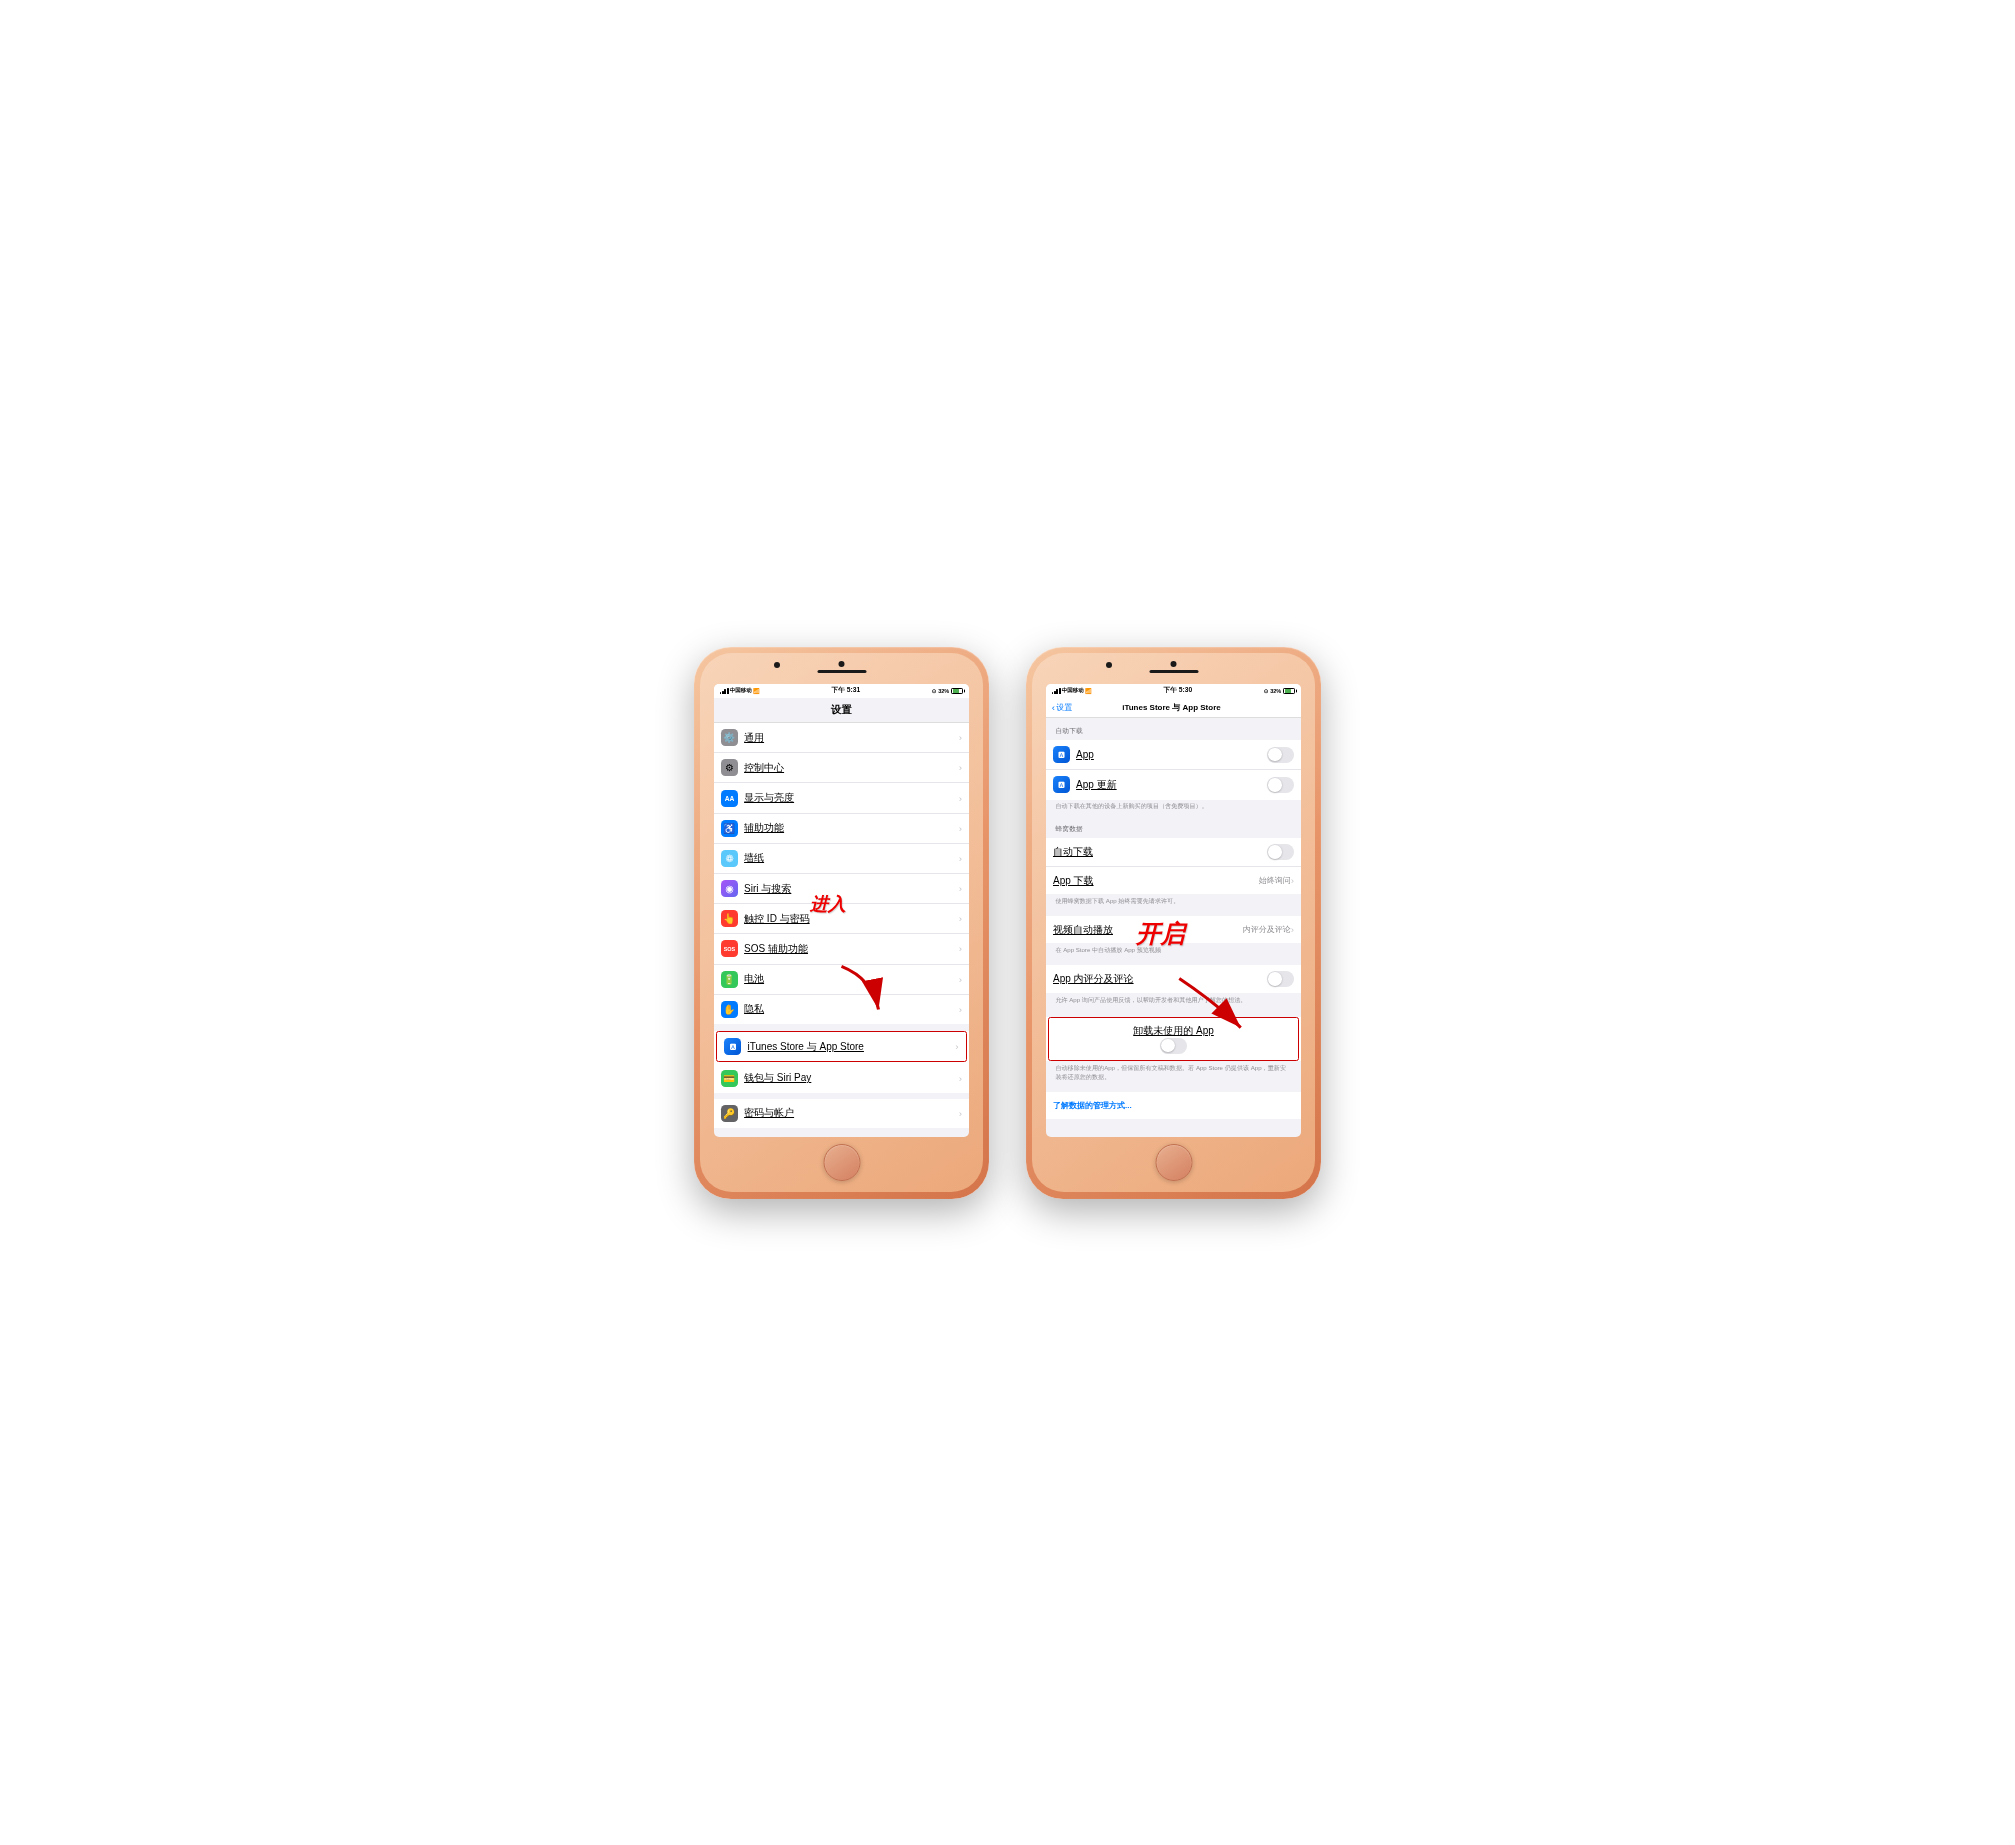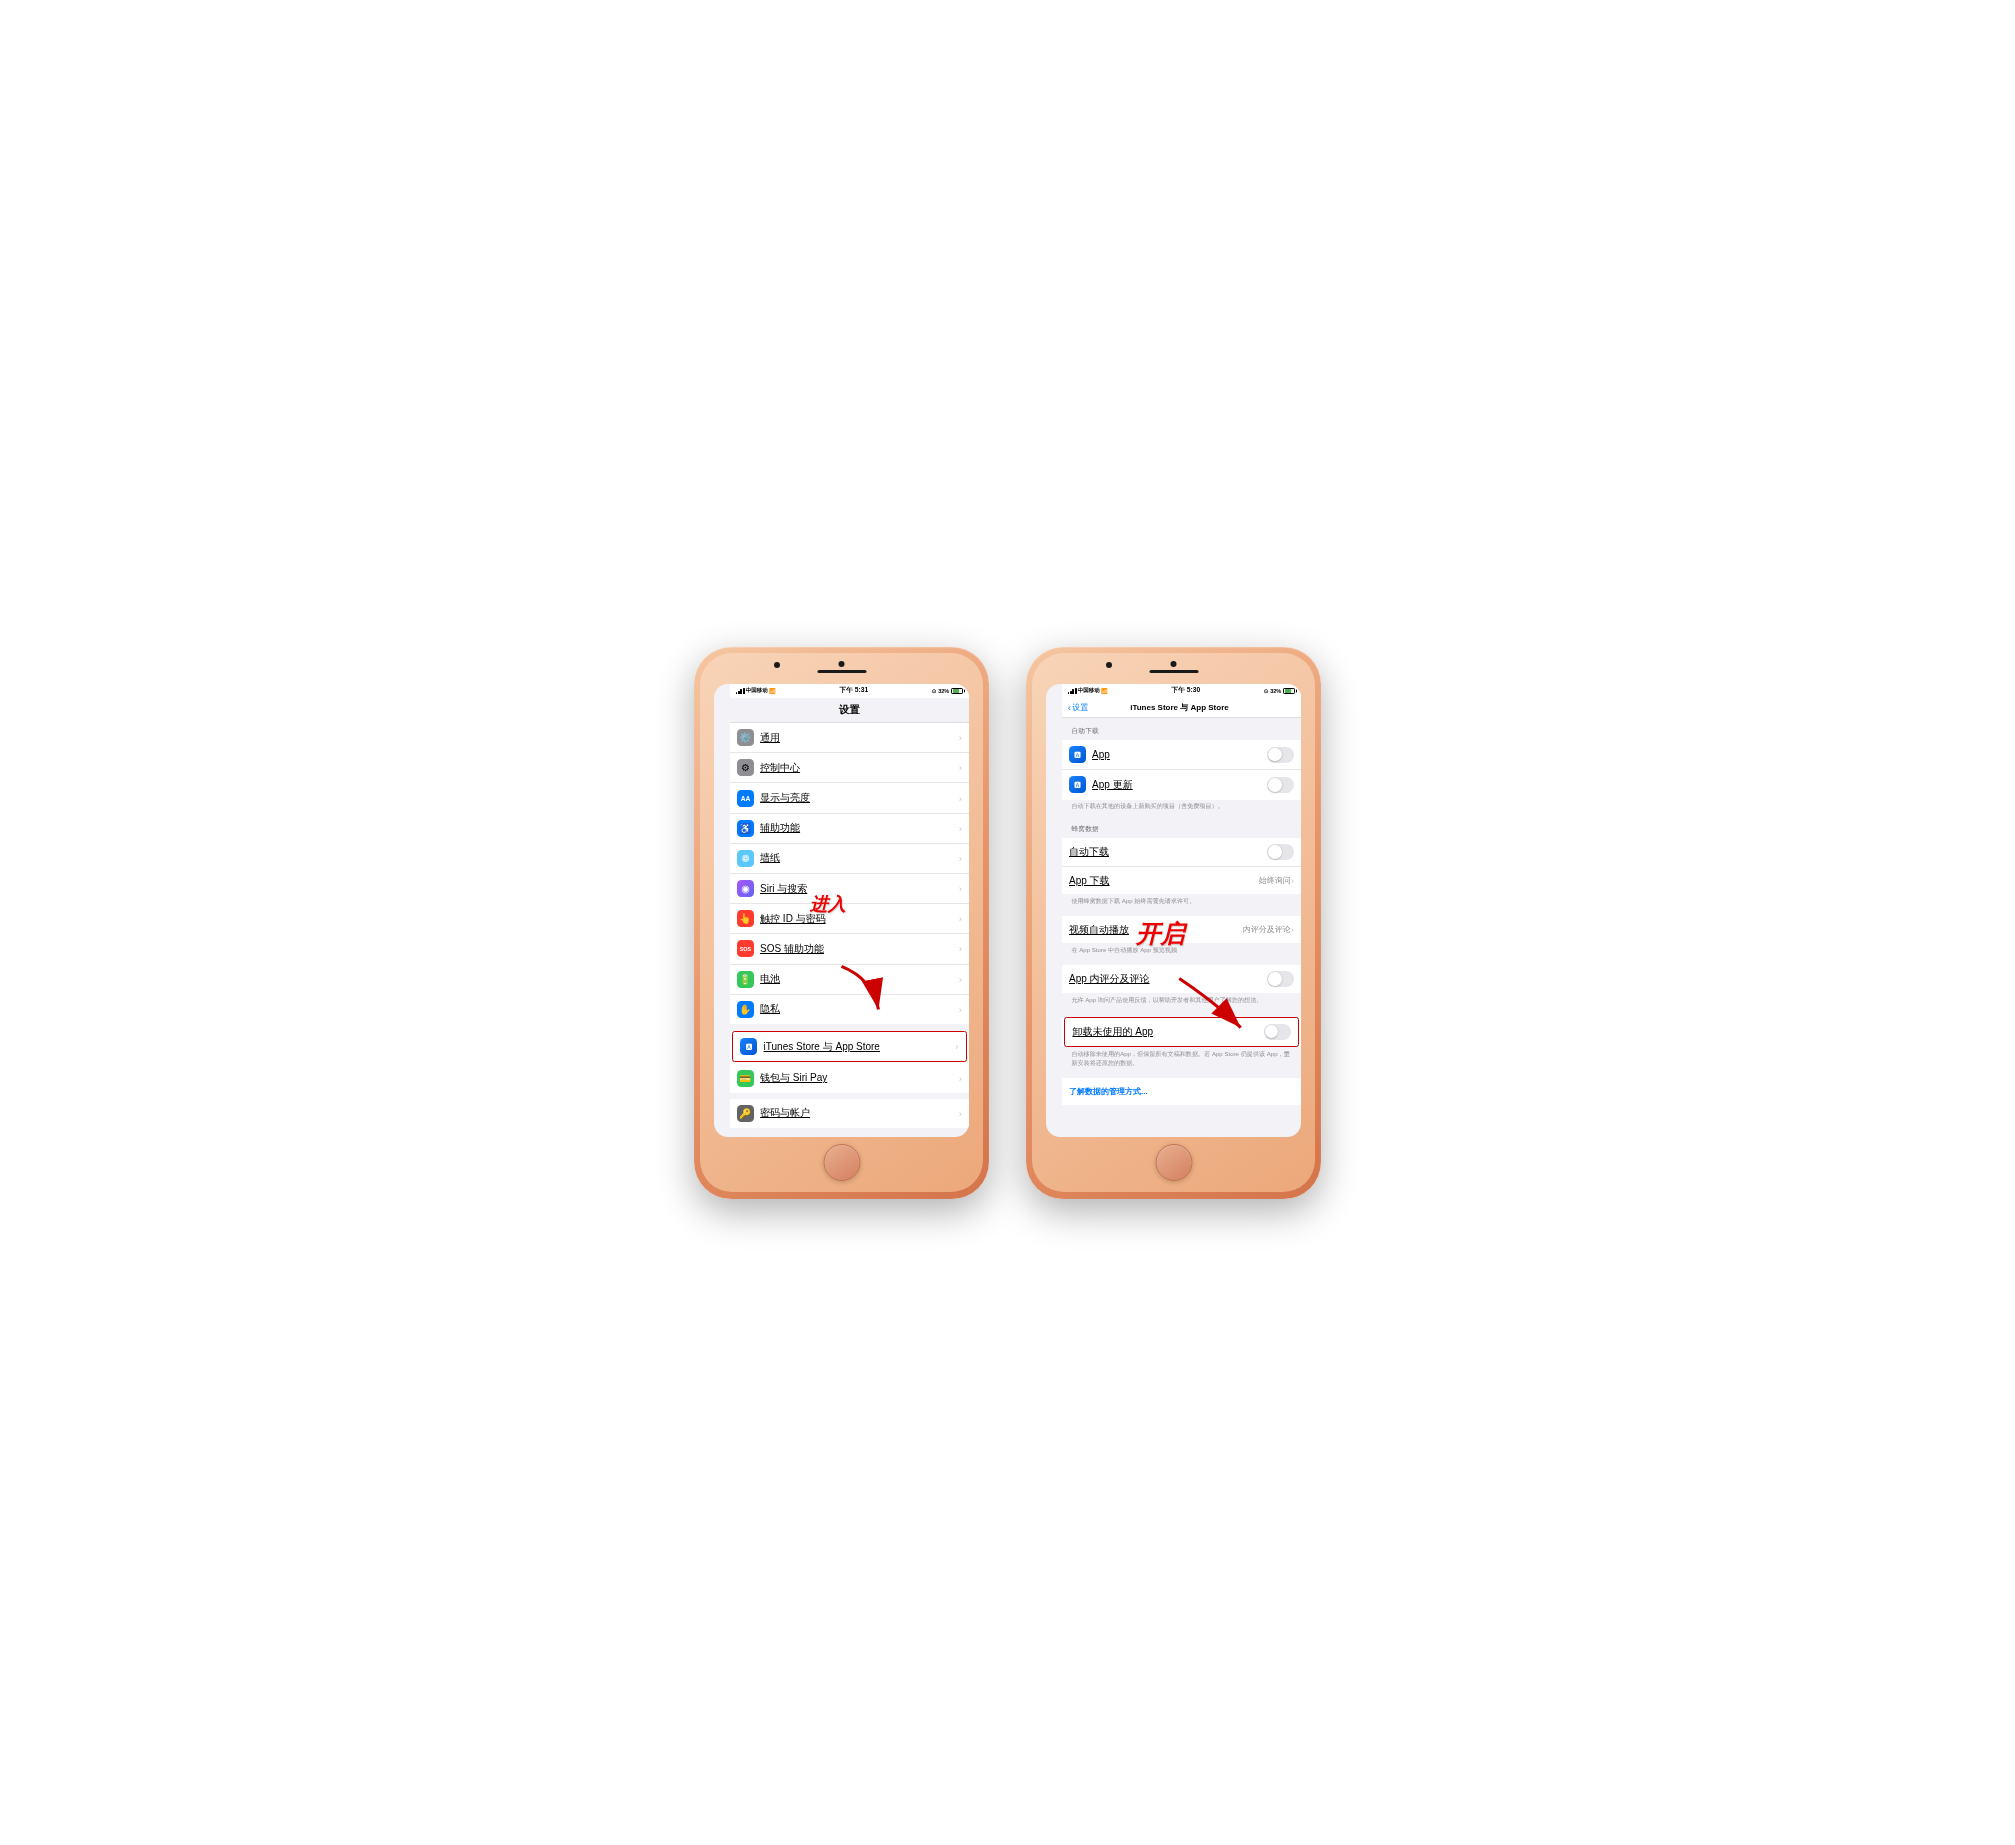--- a/index.html
+++ b/index.html
@@ -38,23 +38,22 @@
       overflow: hidden;
     }
 
     .phone-screen {
       position: absolute;
       top: 31px;
       left: 13.5px;
       right: 13.5px;
       bottom: 55px;
       background: #f2f2f7;
-      border-radius: 14px;
+      border-radius: 5px;
       overflow: hidden;
-      padding-left: 16px;
     }
 
     
     .phone-top {
       position: absolute;
       top: 8.6px;
       left: 50%;
       transform: translateX(-50%);
       display: flex;
       flex-direction: column;
@@ -504,21 +503,21 @@
               <span class="settings-label">App 内评分及评论</span>
               <div class="toggle off">
                   <div class="toggle-knob"></div>
                 </div>
             </div>
           </div>
           <div class="small-text">允许 App 询问产品使用反馈，以帮助开发者和其他用户了解您的想法。</div>
 
           <div style="background:#f2f2f7;height:6.1px;"></div>
           <div class="settings-group">
-            <div class="settings-item" style="border:1.2px solid #cc0000;border-radius:2.5px;margin:1.2px 2.5px;">
+            <div class="settings-item" style="border:1.2px solid #cc0000;border-radius:2.5px;margin:1.2px 2.5px;flex-direction:column;">
               <span class="settings-label">卸载未使用的 App</span>
               <div class="toggle off">
                   <div class="toggle-knob"></div>
                 </div>
             </div>
           </div>
           <div class="small-text">自动移除未使用的App，但保留所有文稿和数据。若 App Store 仍提供该 App，重新安装将还原您的数据。</div>
 
           <div style="background:#f2f2f7;height:6.1px;"></div>
           <div class="settings-group">

